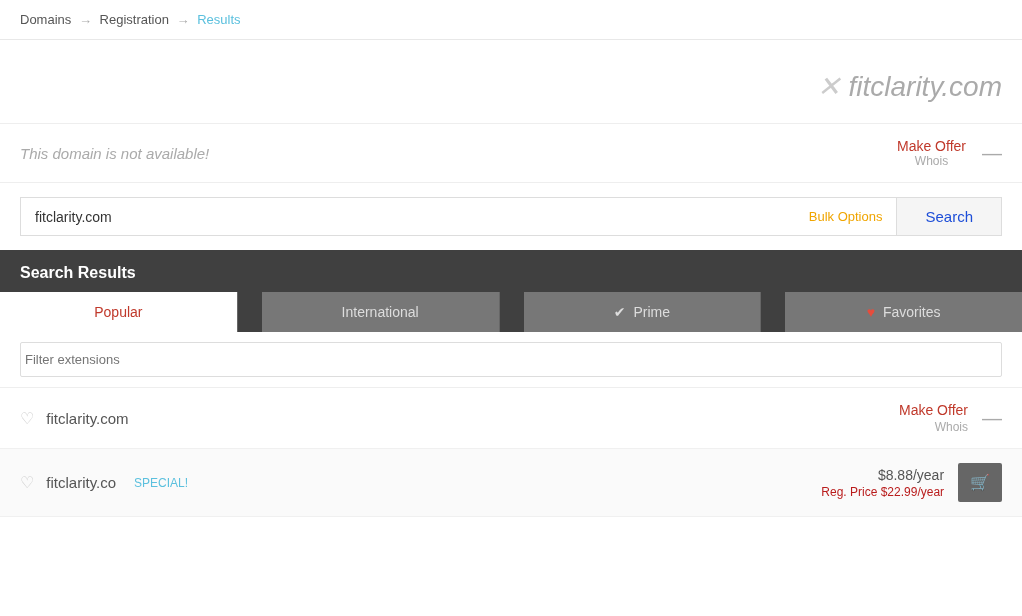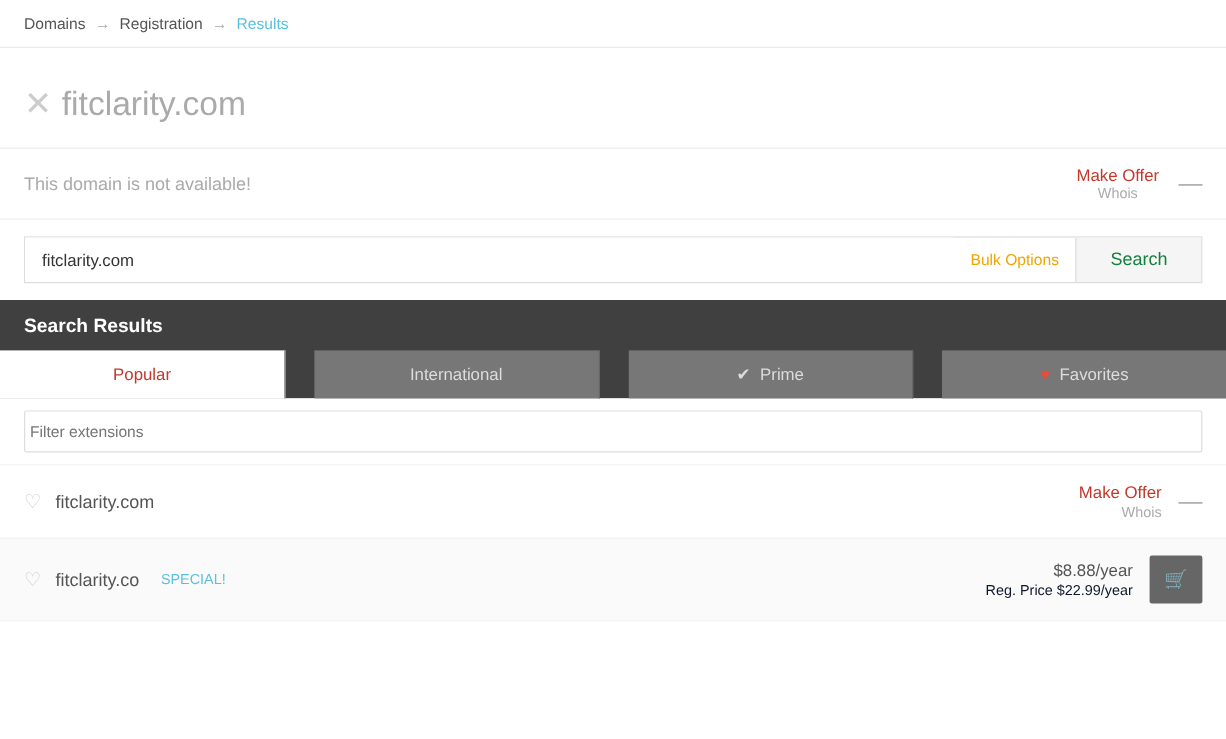--- a/index.html
+++ b/index.html
@@ -10,23 +10,24 @@
       padding: 12px 20px;
       font-size: 13px;
       color: #555;
       border-bottom: 1px solid #e8e8e8;
     }
     .breadcrumb .current { color: #5bc0de; }
     .breadcrumb .sep { color: #aaa; margin: 0 4px; }
 
     
     .domain-header {
-      text-align: left;
+      text-align: right;
       padding: 30px 20px 20px;
       border-bottom: 1px solid #eee;
+      font-style: italic;
     }
     .domain-header .domain-title {
       font-size: 28px;
       color: #aaa;
       font-weight: 300;
     }
     .domain-header .domain-title .x-mark {
       color: #ccc;
       margin-right: 8px;
     }
@@ -35,20 +36,21 @@
     .availability-bar {
       display: flex;
       align-items: center;
       justify-content: space-between;
       padding: 14px 20px;
       border-bottom: 1px solid #eee;
     }
     .availability-bar .not-available {
       color: #aaa;
       font-size: 15px;
+      font-style: italic;
     }
     .availability-bar .right-actions {
       display: flex;
       align-items: center;
       gap: 16px;
     }
     .make-offer-link {
       color: #c0392b;
       font-size: 14px;
       cursor: pointer;
@@ -90,21 +92,21 @@
       cursor: pointer;
       padding: 0 14px;
       white-space: nowrap;
     }
     .search-btn {
       background: #f5f5f5;
       border: none;
       border-left: 1px solid #ddd;
       padding: 10px 28px;
       font-size: 15px;
-      color: #15803d;
+      color: #1d4ed8;
       cursor: pointer;
     }
 
     
     .search-results-section {
       background: #404040;
       margin: 0 0;
     }
     .search-results-title {
       color: #fff;
@@ -188,21 +190,21 @@
       display: flex;
       align-items: center;
       gap: 14px;
       text-align: right;
     }
     .price-info .main-price {
       color: #555;
       font-size: 14px;
     }
     .price-info .reg-price {
-      color: #0f172a;
+      color: #b91c1c;
       font-size: 12px;
     }
     .cart-btn {
       background: #666;
       border: none;
       padding: 10px 12px;
       cursor: pointer;
       border-radius: 2px;
     }
     .cart-icon {

